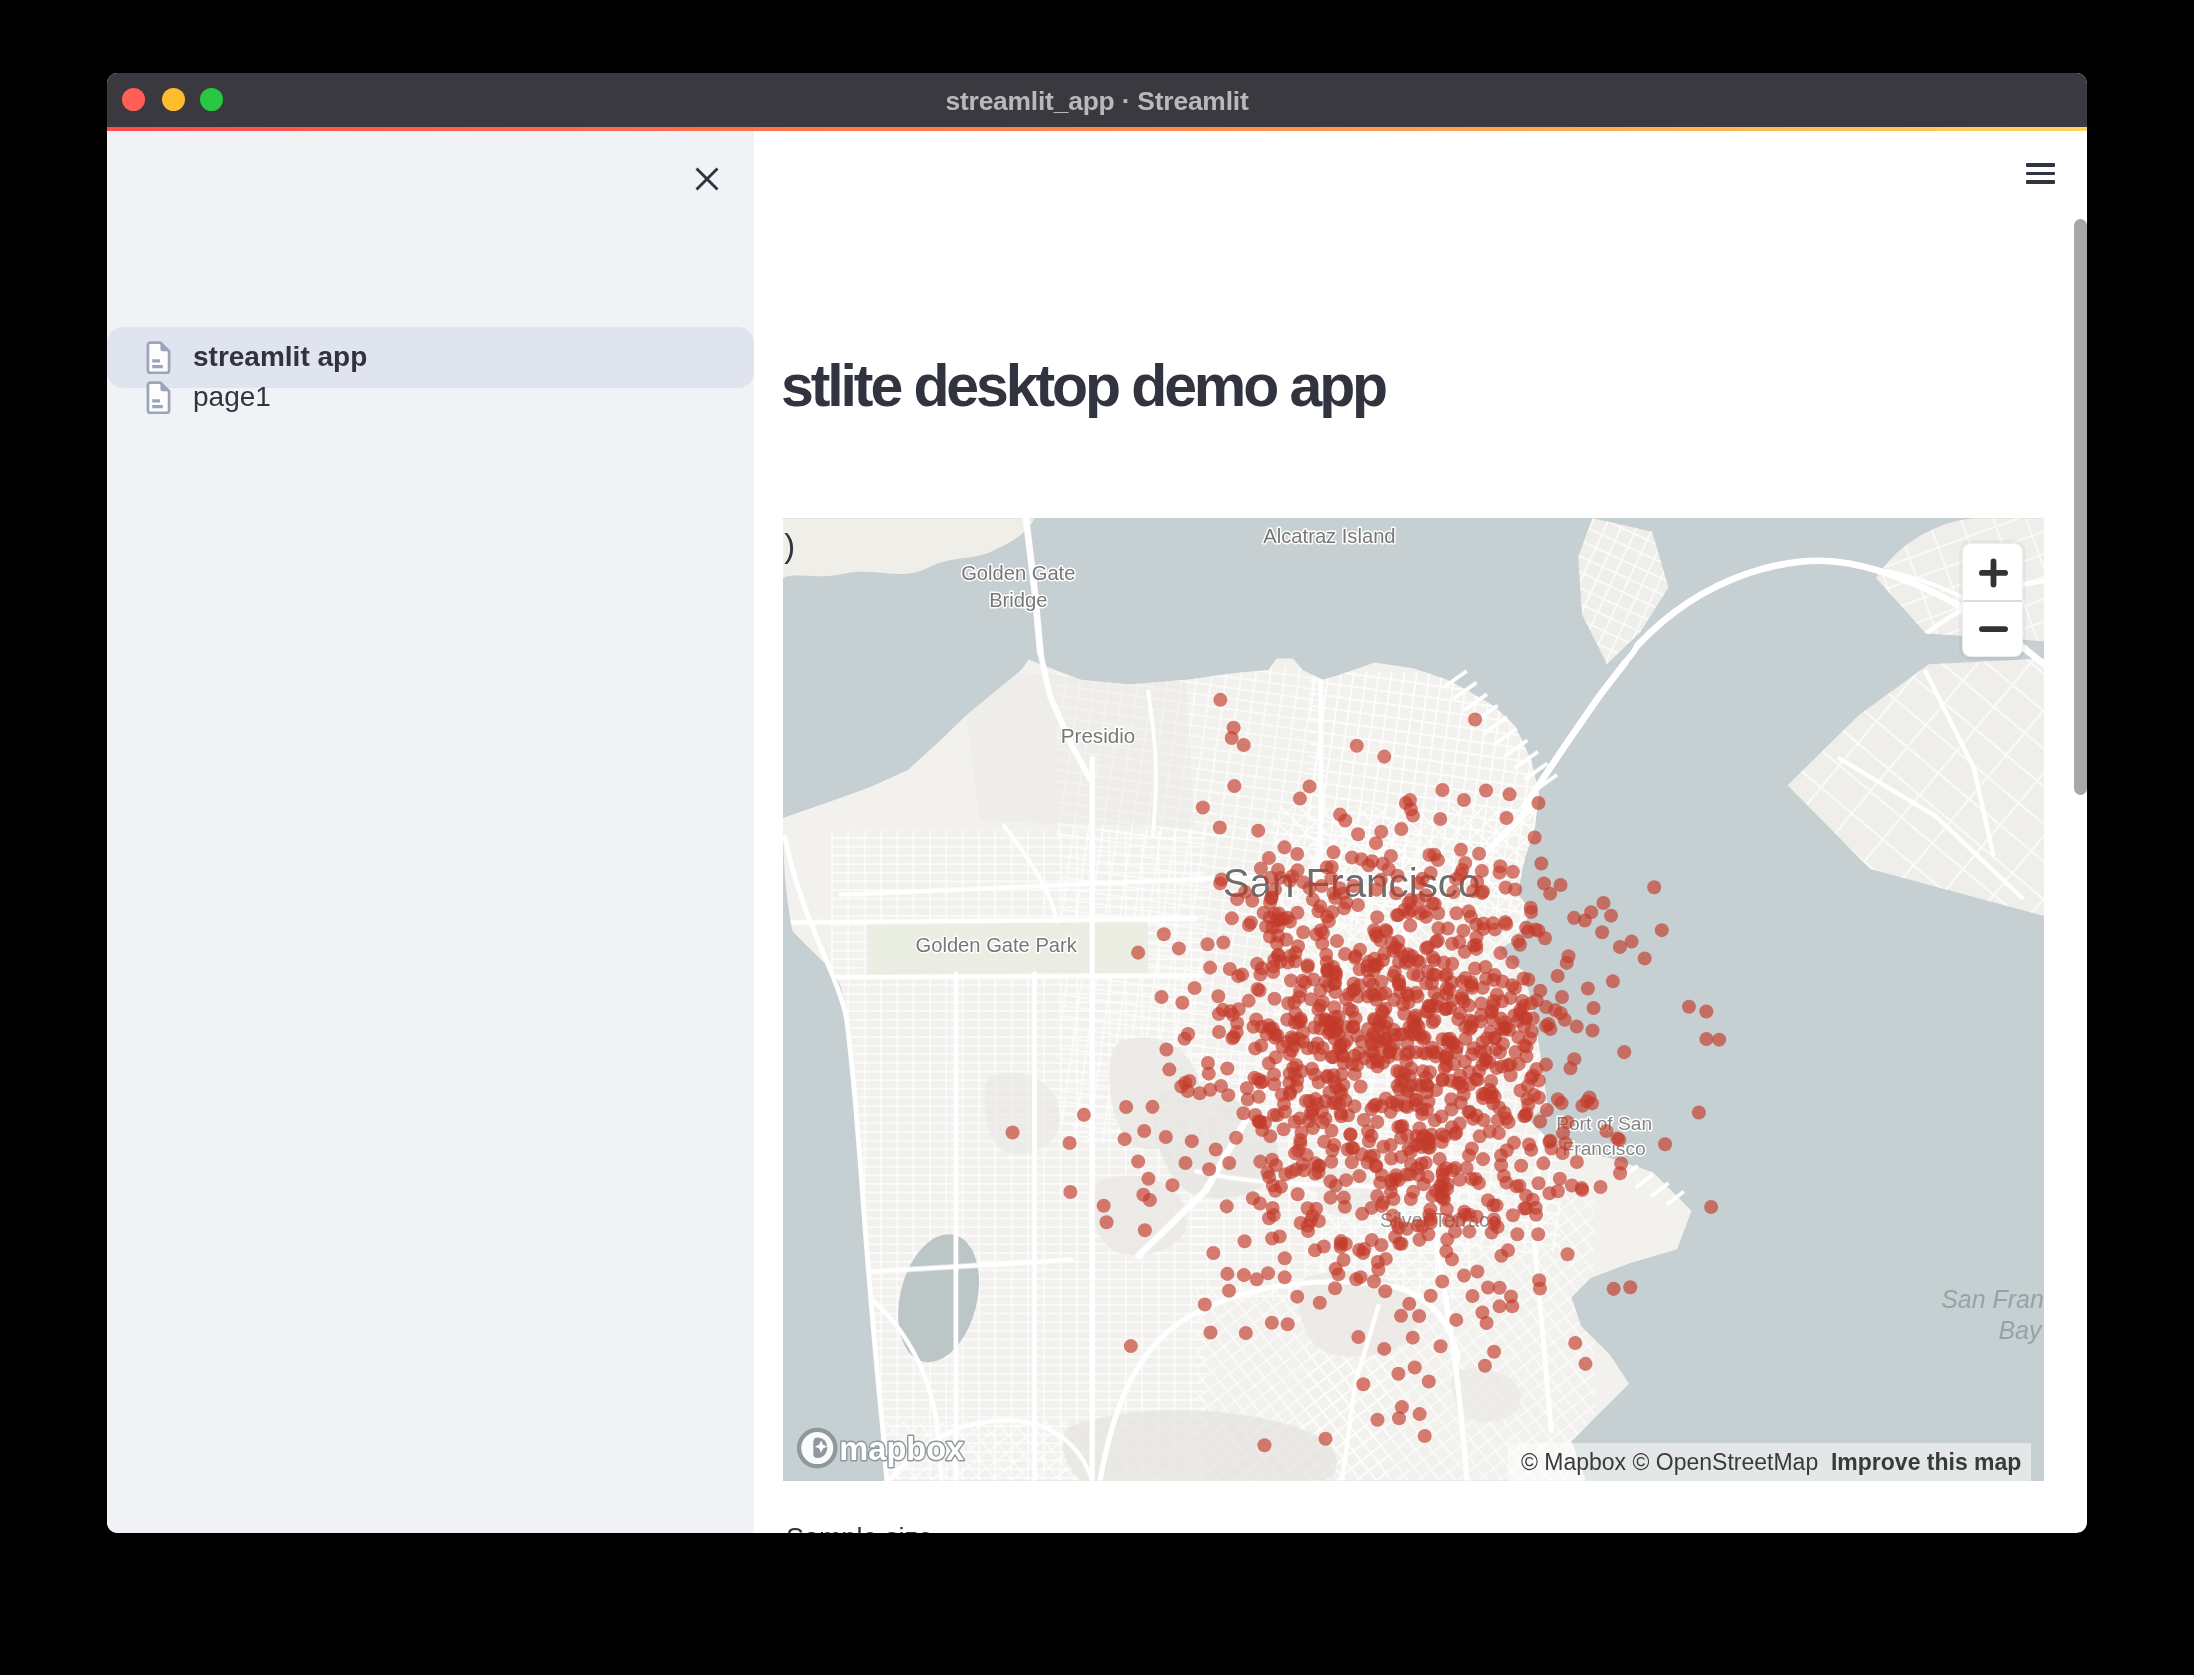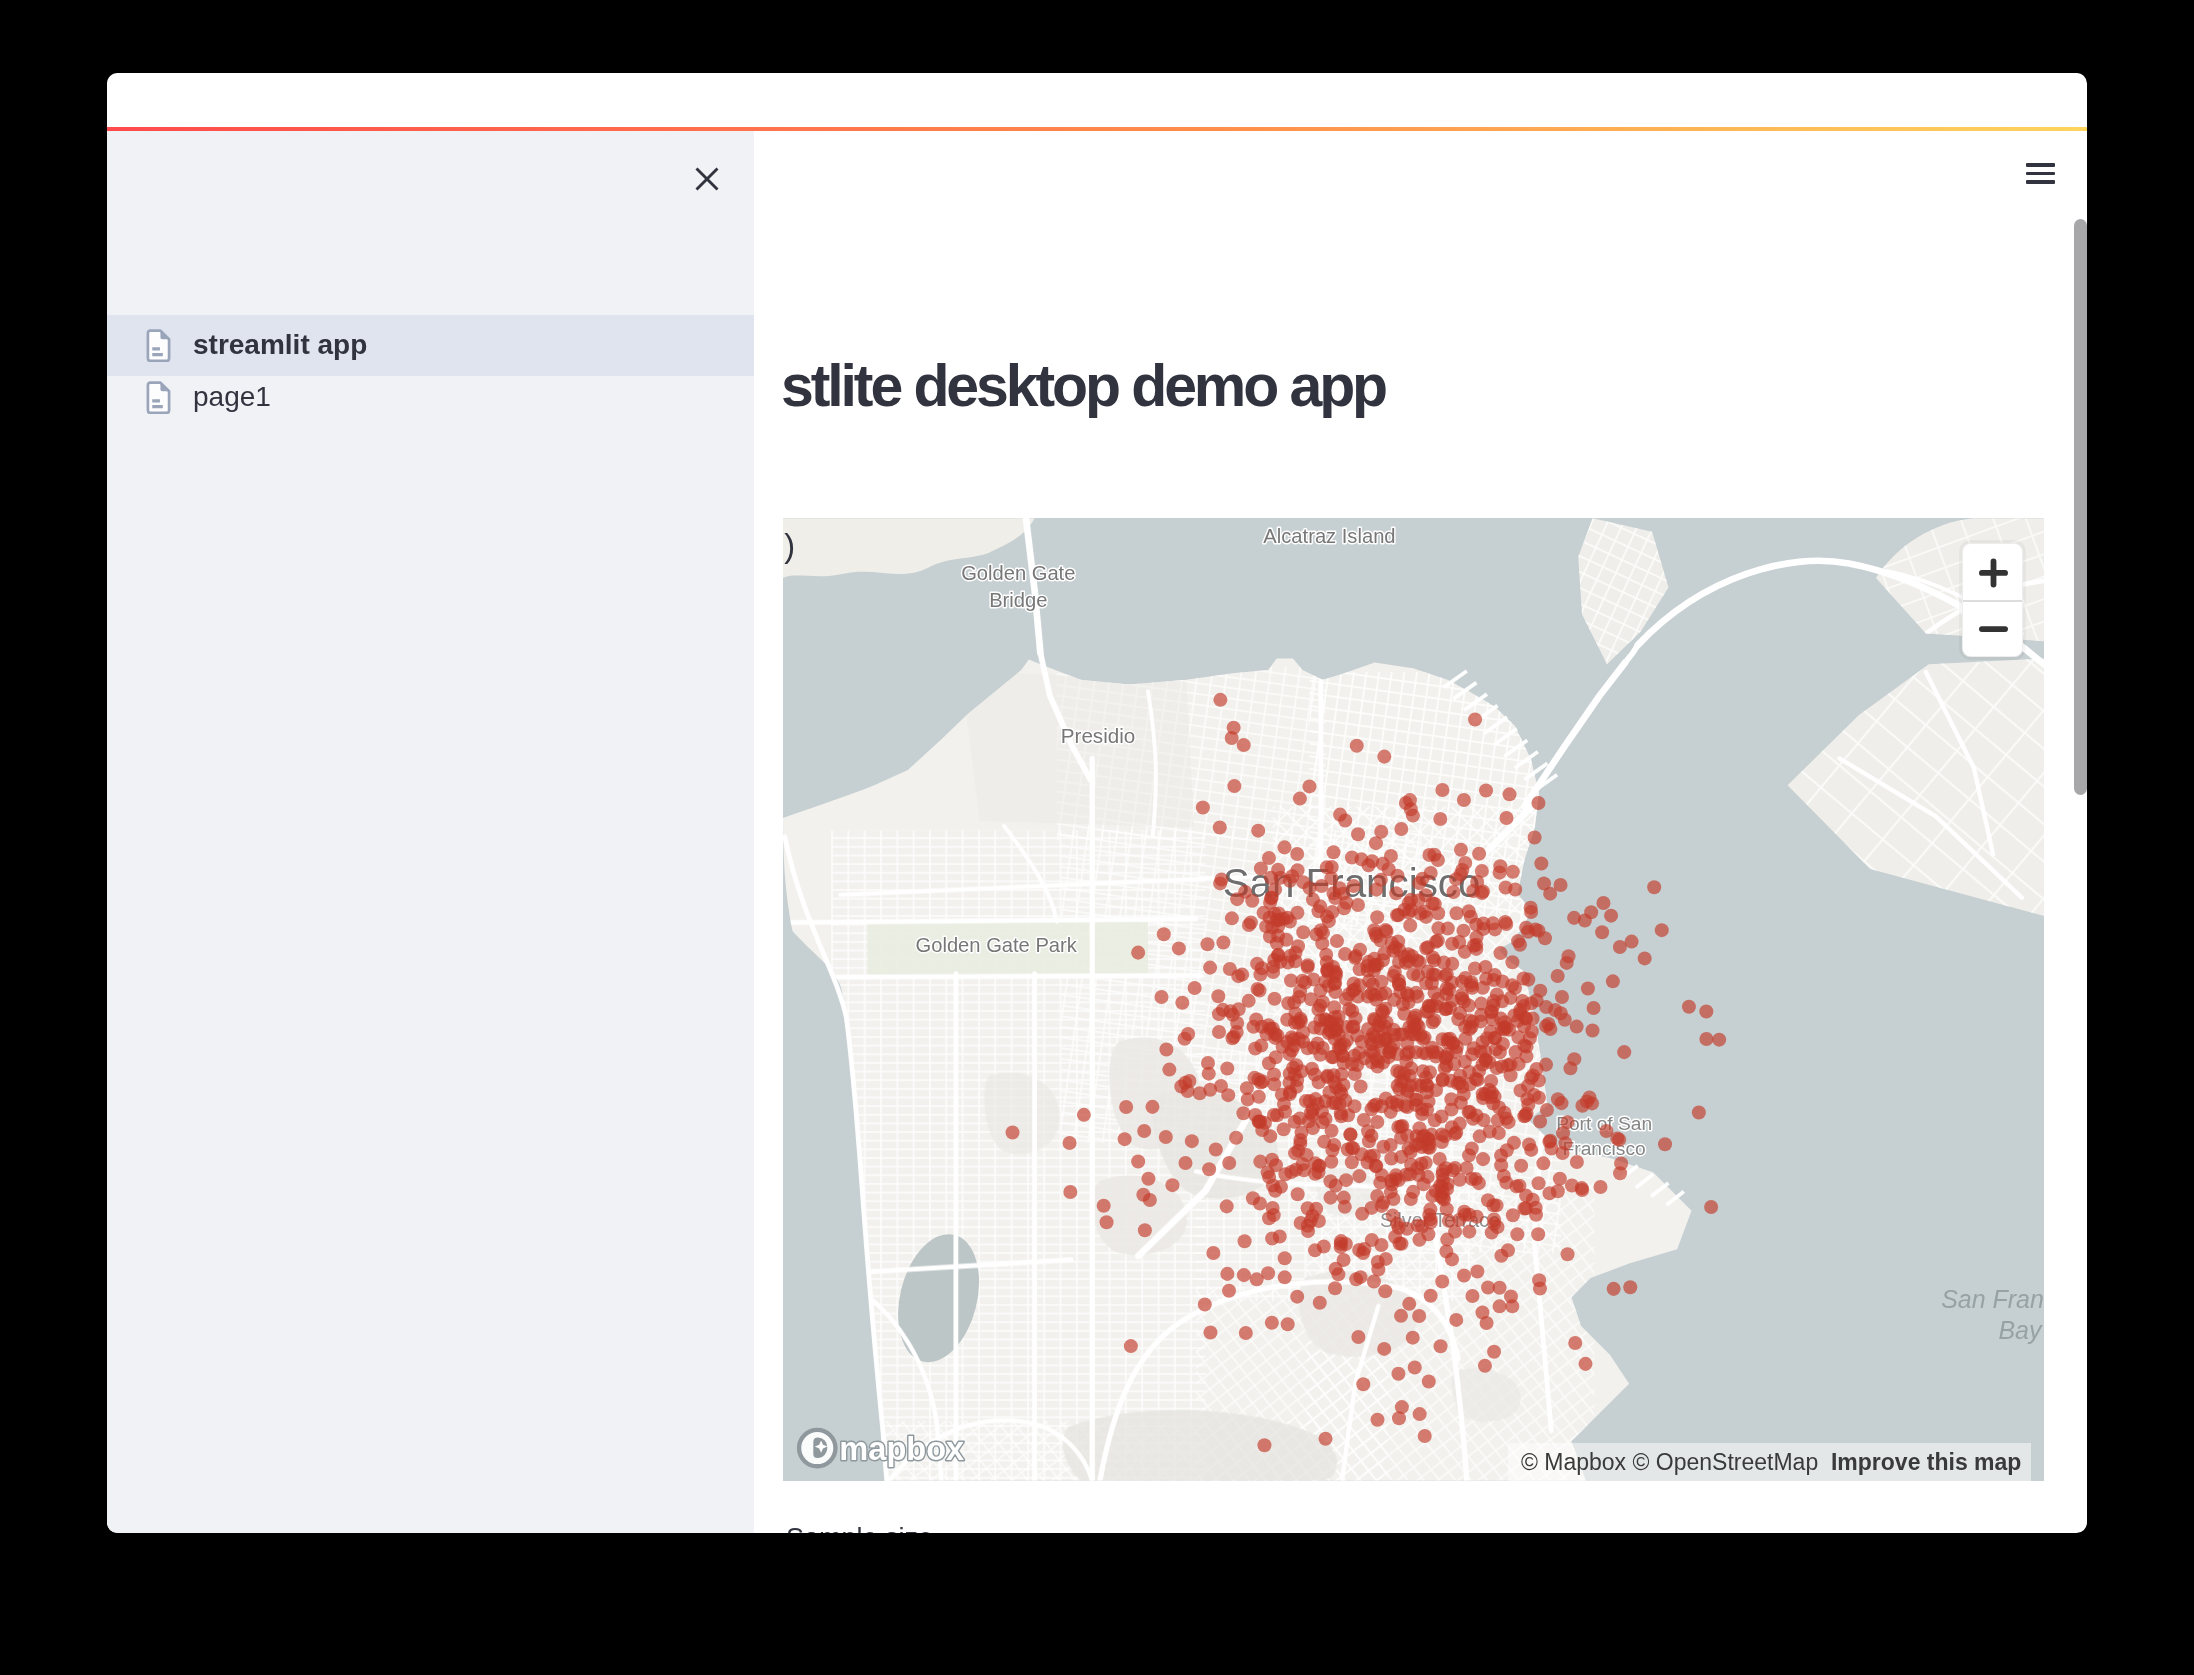--- a/index.html
+++ b/index.html
@@ -20,26 +20,32 @@
   #map{position:absolute;left:676px;top:445px;width:1261px;height:963px;overflow:hidden;background:#c6cfd1;}
   #samplesize{position:absolute;left:679px;top:1450px;font-size:27px;color:#31333f;}
   #scrollbar{position:absolute;left:1967px;top:146px;width:12.5px;height:576px;background:#a7a7aa;border-radius:6.7px;}
   #zoomctl{position:absolute;left:1179px;top:25px;width:61px;height:114px;background:#fff;border-radius:8.6px;border:1.9px solid rgba(0,0,0,0.07);box-shadow:0 0 0 2.9px rgba(0,0,0,0.04);}
   #zoomctl .div{position:absolute;left:0;top:56px;width:100%;height:1.9px;background:#ddd;}
   #attrib{position:absolute;right:13px;bottom:0;height:38px;background:rgba(255,255,255,0.5);font-size:23px;color:#3a3a3a;padding:0 9.6px 0 13.4px;line-height:38px;white-space:nowrap;}
 </style>
 </head>
 <body>
 <div id="win">
+  <div id="titlebar">
+    <div class="tl" style="left:15.4px;background:#ff5f57;top:15.4px;"></div>
+    <div class="tl" style="left:55px;background:#febc2e;top:15.4px;"></div>
+    <div class="tl" style="left:93px;background:#28c840;top:15.4px;"></div>
+    <div id="title">streamlit_app · Streamlit</div>
+  </div>
   <div id="deco"></div>
   <div id="sidebar">
     <svg id="xbtn" viewBox="0 0 44 44">
         <path d="M11 10 L33 32 M33 10 L11 32" stroke="#31333f" stroke-width="3" fill="none"></path>
       </svg>
-    <div class="navrow" style="top:184px;background:#dfe4ee;">
+    <div class="navrow" style="top:196px;background:#dfe4ee;border-radius:16px;">
       <svg class="docicon" viewBox="0 0 26 34">
         <path d="M4 1.5 h11 l9 9 v20 a2.5 2.5 0 0 1 -2.5 2.5 h-17 a2.5 2.5 0 0 1 -2.5 -2.5 v-26.5 a2.5 2.5 0 0 1 2.5 -2.5 z" fill="#fdfdfe" stroke="#9aa5ba" stroke-width="2.8" stroke-linejoin="round"></path>
         <path d="M15 1.5 l9 9 h-7 a2 2 0 0 1 -2 -2 z" fill="#9aa5ba"></path>
         <path d="M6.5 20.5 h8 M6.5 26.5 h11" stroke="#9aa5ba" stroke-width="3.4"></path>
       </svg>
       <div class="lbl" style="font-weight:700;">streamlit app</div>
     </div>
     <div class="navrow" style="top:236px;">
       <svg class="docicon" viewBox="0 0 26 34">
         <path d="M4 1.5 h11 l9 9 v20 a2.5 2.5 0 0 1 -2.5 2.5 h-17 a2.5 2.5 0 0 1 -2.5 -2.5 v-26.5 a2.5 2.5 0 0 1 2.5 -2.5 z" fill="#fdfdfe" stroke="#9aa5ba" stroke-width="2.8" stroke-linejoin="round"></path>

